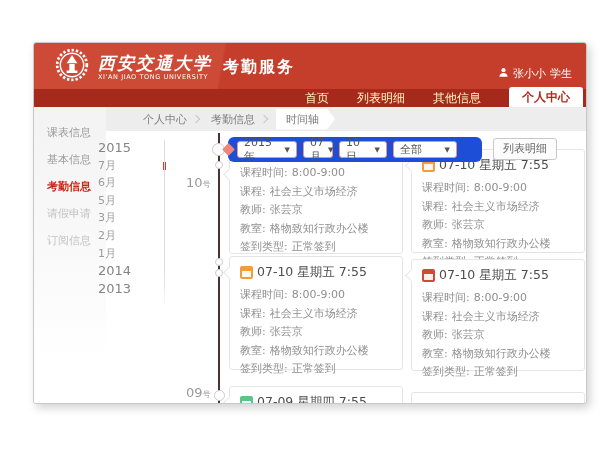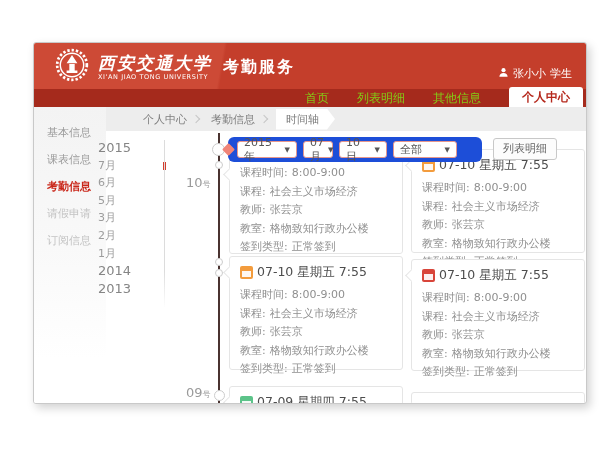--- a/index.html
+++ b/index.html
@@ -14,21 +14,21 @@
   .logo-wrap{position:absolute;left:20px;top:4px;display:flex;align-items:center;}
   .logo-cn{font-size:17px;font-style:italic;font-weight:bold;color:#fff;letter-spacing:2px;line-height:18px;}
   .logo-en{font-size:6.5px;color:#fff;letter-spacing:.6px;margin-top:1px;}
   .logo-txt{margin-left:8px;}
   .svc-title{margin-left:11px;font-size:16px;font-weight:bold;color:#fff;letter-spacing:2px;}
   .user-info{position:absolute;top:11px;right:14px;color:#fff;font-size:11px;display:flex;gap:4px;align-items:flex-end;margin-top:12px;}
 
   
   .nav{position:absolute;top:46px;left:0;right:0;height:18px;background:#a52a1c;
     display:flex;justify-content:flex-end;align-items:flex-end;}
-  .nav-item{color:#84cc16;font-size:12px;line-height:18px;margin-right:28px;cursor:pointer;}
+  .nav-item{color:#fef9c3;font-size:12px;line-height:18px;margin-right:28px;cursor:pointer;}
   .nav-tab-active{background:#fff;color:#b5281c;font-weight:bold;font-size:12px;height:20px;line-height:20px;
     padding:0 13px;border-radius:3px 3px 0 0;margin-right:3px;cursor:pointer;}
 
   
   .sidebar{position:absolute;top:64px;left:0;width:72px;bottom:0;
     background:linear-gradient(#f3f3f3,#fafafa 55%,#fff 85%);padding-top:12px;}
   .side-item{height:27px;line-height:27px;padding-left:13px;font-size:11px;color:#9a9a9a;cursor:pointer;}
   .side-item.active{color:#c9271a;font-weight:bold;}
   .side-item.muted{color:#c3c3c3;}
 
@@ -125,22 +125,22 @@
   </div>
 
   <div class="nav">
     <span class="nav-item">首页</span>
     <span class="nav-item">列表明细</span>
     <span class="nav-item">其他信息</span>
     <span class="nav-tab-active">个人中心</span>
   </div>
 
   <div class="sidebar">
+    <div class="side-item">课表信息</div>
     <div class="side-item">基本信息</div>
-    <div class="side-item">课表信息</div>
     <div class="side-item active">考勤信息</div>
     <div class="side-item muted">请假申请</div>
     <div class="side-item muted">订阅信息</div>
   </div>
 
   <div class="breadcrumb">
     <span class="crumb">个人中心</span>
     <span class="crumb-sep"></span>
     <span class="crumb">考勤信息</span>
     <span class="crumb-sep"></span>

